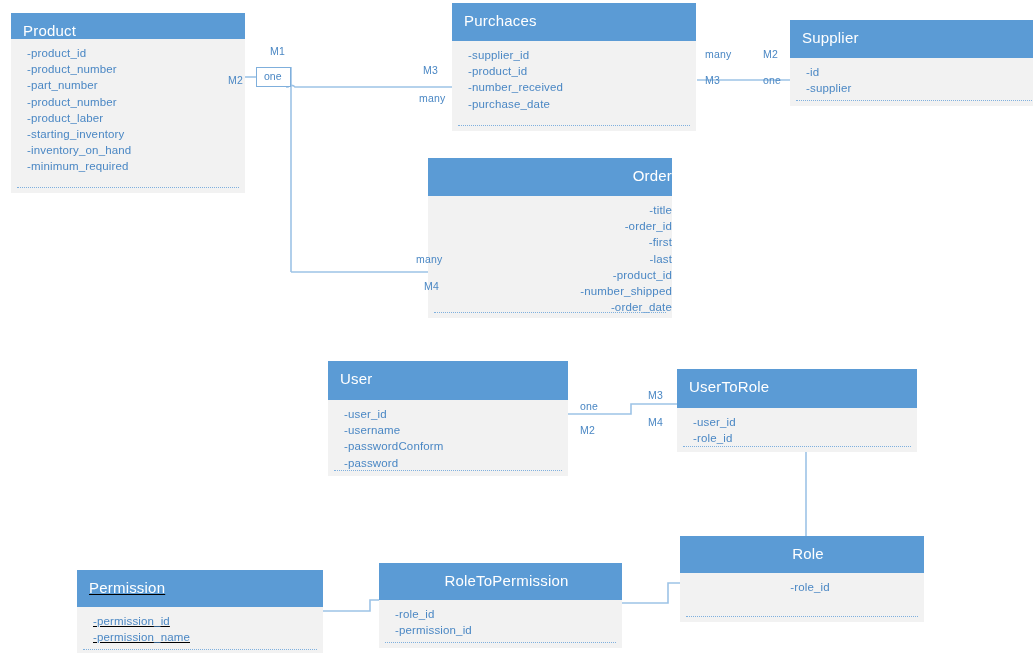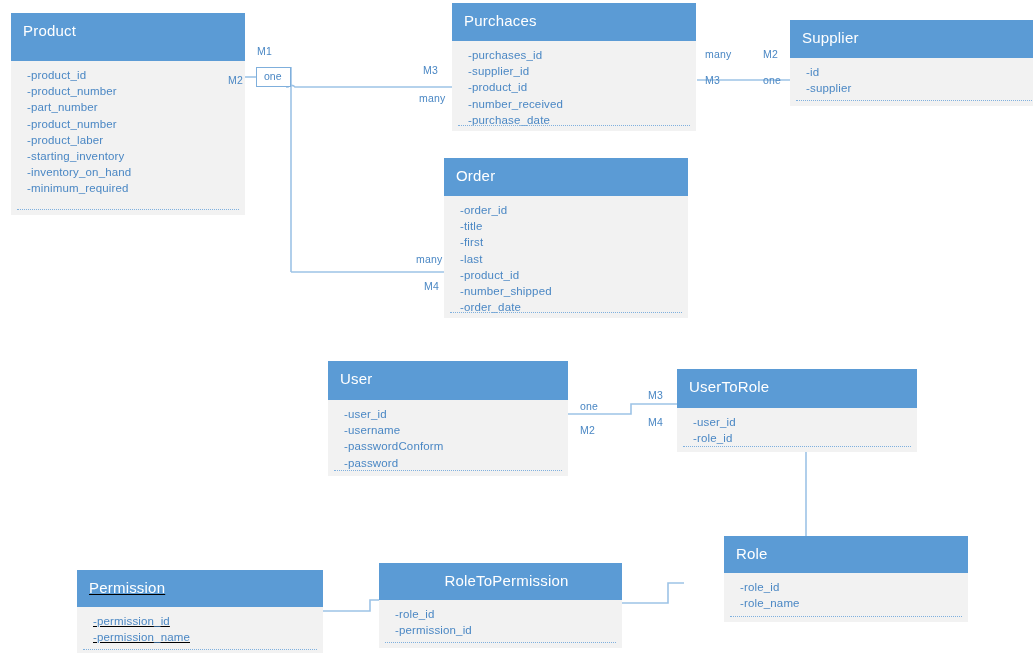--- a/index.html
+++ b/index.html
@@ -83,60 +83,59 @@
     <path d="M 568 414 L 631 414 L 631 404 L 677 404"></path>
 
     <path d="M 806 452 L 806 536"></path>
 
     <path d="M 323 611 L 370 611 L 370 600 L 379 600"></path>
 
     <path d="M 622 603 L 668 603 L 668 583 L 684 583"></path>
   </svg>
 
   <div class="entity" style="left:11px;top:13px;width:234px;height:192px;">
-    <div class="hdr" style="height:48px;">Product</div>
+    <div class="hdr" style="height:26px;">Product</div>
     <div class="body" style="height:154px;">
       <div class="attr">-product_id</div>
       <div class="attr">-product_number</div>
       <div class="attr">-part_number</div>
       <div class="attr">-product_number</div>
       <div class="attr">-product_laber</div>
       <div class="attr">-starting_inventory</div>
       <div class="attr">-inventory_on_hand</div>
       <div class="attr">-minimum_required</div>
       <div class="sep" style="top:148px;"></div>
     </div>
   </div>
 
   <div class="entity" style="left:452px;top:3px;width:244px;height:128px;">
     <div class="hdr" style="height:38px;">Purchaces</div>
     <div class="body" style="height:90px;">
-      <div class="attr">-purchases_id</div>
       <div class="attr">-supplier_id</div>
       <div class="attr">-product_id</div>
       <div class="attr">-number_received</div>
       <div class="attr">-purchase_date</div>
       <div class="sep" style="top:84px;"></div>
     </div>
   </div>
 
   <div class="entity" style="left:790px;top:20px;width:250px;height:86px;">
     <div class="hdr" style="height:38px;">Supplier</div>
     <div class="body" style="height:48px;">
       <div class="attr">-id</div>
       <div class="attr">-supplier</div>
       <div class="sep" style="top:42px;"></div>
     </div>
   </div>
 
-  <div class="entity" style="left:444px;top:158px;width:244px;height:160px;">
+  <div class="entity" style="left:428px;top:158px;width:244px;height:160px;text-align:right;">
     <div class="hdr" style="height:38px;">Order</div>
     <div class="body" style="height:122px;">
+      <div class="attr">-title</div>
       <div class="attr">-order_id</div>
-      <div class="attr">-title</div>
       <div class="attr">-first</div>
       <div class="attr">-last</div>
       <div class="attr">-product_id</div>
       <div class="attr">-number_shipped</div>
       <div class="attr">-order_date</div>
       <div class="sep" style="top:116px;"></div>
     </div>
   </div>
 
   <div class="entity" style="left:328px;top:361px;width:240px;height:115px;">
@@ -152,25 +151,24 @@
 
   <div class="entity" style="left:677px;top:369px;width:240px;height:83px;">
     <div class="hdr" style="height:39px;">UserToRole</div>
     <div class="body" style="height:44px;">
       <div class="attr">-user_id</div>
       <div class="attr">-role_id</div>
       <div class="sep" style="top:38px;"></div>
     </div>
   </div>
 
-  <div class="entity" style="left:724px;top:536px;width:244px;height:86px;">
+  <div class="entity" style="left:680px;top:536px;width:244px;height:86px;text-align:center;">
     <div class="hdr" style="height:37px;">Role</div>
     <div class="body" style="height:49px;">
       <div class="attr">-role_id</div>
-      <div class="attr">-role_name</div>
       <div class="sep" style="top:43px;"></div>
     </div>
   </div>
 
   <div class="entity" style="left:77px;top:570px;width:246px;height:101px;text-decoration:underline;">
     <div class="hdr" style="height:37px;">Permission</div>
     <div class="body" style="height:46px;">
       <div class="attr">-permission_id</div>
       <div class="attr">-permission_name</div>
       <div class="sep" style="top:42px;"></div>
@@ -179,21 +177,21 @@
 
   <div class="entity" style="left:379px;top:563px;width:243px;height:85px;">
     <div class="hdr" style="height:37px;text-align:center;">RoleToPermission</div>
     <div class="body" style="height:48px;">
       <div class="attr">-role_id</div>
       <div class="attr">-permission_id</div>
       <div class="sep" style="top:42px;"></div>
     </div>
   </div>
 
-  <span class="lbl" style="left:257px;top:45px;">M1</span>
+  <span class="lbl" style="left:270px;top:45px;">M1</span>
   <span class="lbl" style="left:228px;top:74px;">M2</span>
   <span class="onebox" style="left:256px;top:67px;width:35px;height:20px;">one</span>
 
   <span class="lbl" style="left:423px;top:64px;">M3</span>
   <span class="lbl" style="left:419px;top:92px;">many</span>
 
   <span class="lbl" style="left:705px;top:48px;">many</span>
   <span class="lbl" style="left:763px;top:48px;">M2</span>
   <span class="lbl" style="left:705px;top:74px;">M3</span>
   <span class="lbl" style="left:763px;top:74px;">one</span>

